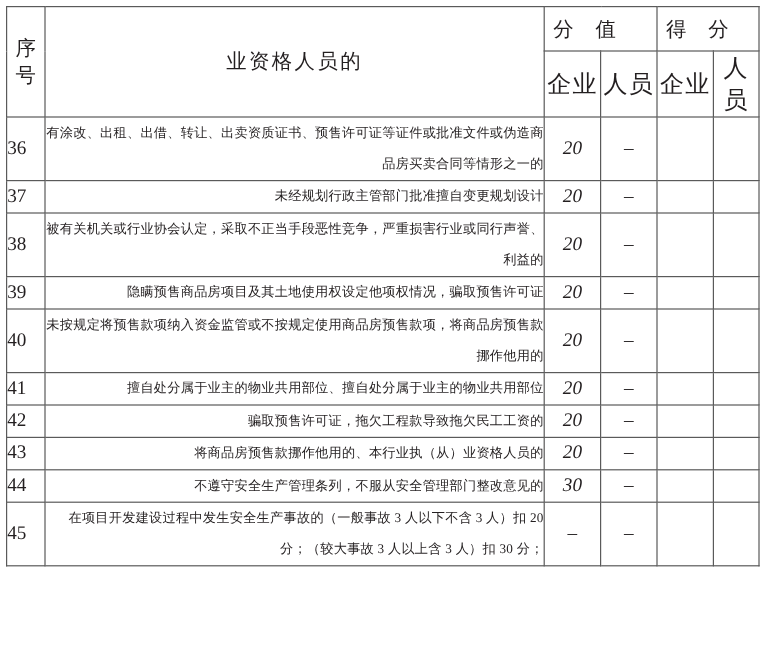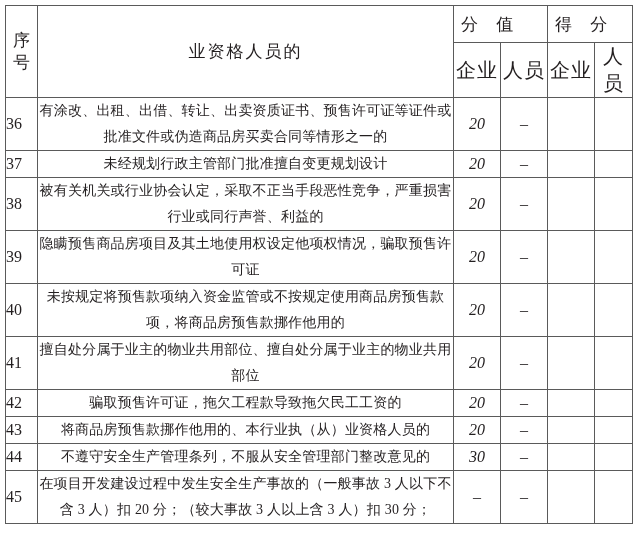--- a/index.html
+++ b/index.html
@@ -73,22 +73,22 @@
     height: 42px;
     letter-spacing: 1px;
   }
 
   
   td.seq {
     font-size: 16px;
     font-family: "Liberation Serif", "DejaVu Serif", serif;
   }
   td.content {
-    text-align: center;
-    font-size: 14px;
+    text-align: right;
+    font-size: 11px;
     line-height: 26px;
     padding: 3px 3px 3px 6px;
     letter-spacing: 0.2px;
   }
   td.score {
     text-align: center;
     font-size: 16px;
     font-style: italic;
   }
   td.earned {

